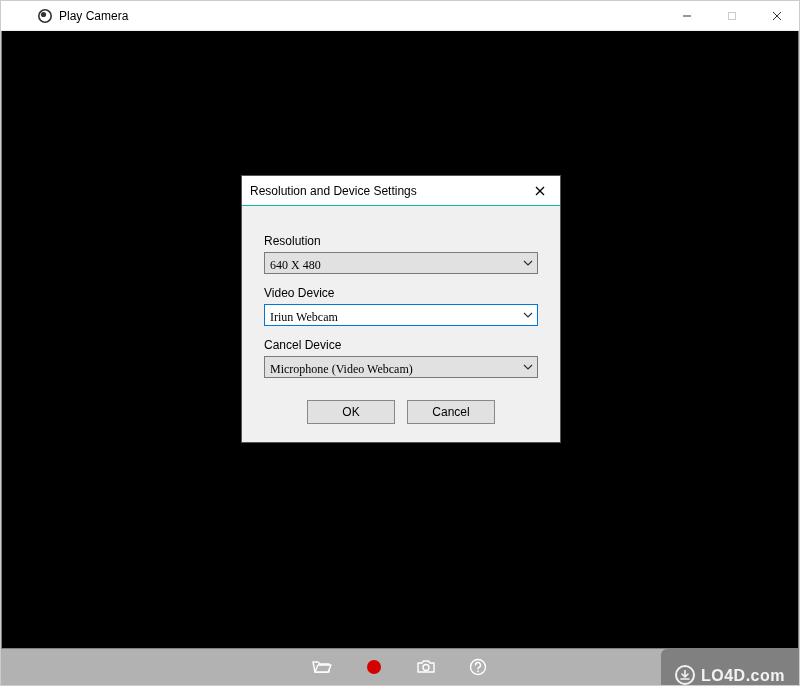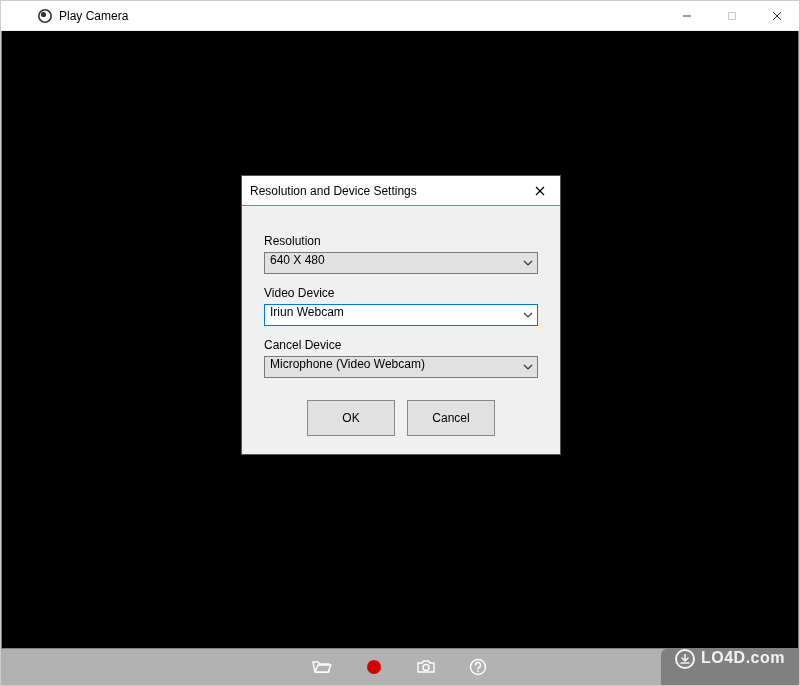--- a/index.html
+++ b/index.html
@@ -81,21 +81,21 @@
     width: 14px; height: 14px; border-radius: 50%;
     background: #d40000;
   }
   .watermark {
     position: absolute;
     right: 0;
     bottom: 0;
     height: 36px;
     padding: 0 14px;
     display: flex;
-    align-items: flex-start;
+    align-items: flex-end;
     gap: 6px;
     background: #808080;
     color: #f2f2f2;
     font-weight: 600;
     font-size: 16px;
     border-top-left-radius: 6px;
     letter-spacing: 0.5px;
   }
   .watermark .dl-icon {
     width: 20px; height: 20px; border-radius: 50%;
@@ -139,23 +139,24 @@
     margin-top: 12px;
     margin-bottom: 4px;
   }
   .field-label:first-child { margin-top: 0; }
   .combo {
     width: 100%;
     height: 22px;
     border: 1px solid #7a7a7a;
     background: #e1e1e1;
     display: flex;
-    align-items: flex-start;
+    align-items: flex-end;
     position: relative;
     font-size: 12px;
+    font-family: Liberation Serif, serif;
   }
   .combo.focused {
     border-color: #0078d7;
     background: #fff;
   }
   .combo-text {
     flex: 1;
     padding-left: 5px;
     color: #000;
     white-space: nowrap;
@@ -171,21 +172,21 @@
   }
   .combo-arrow svg { display: block; }
   .dialog-buttons {
     display: flex;
     justify-content: center;
     gap: 12px;
     margin-top: 22px;
   }
   .dlg-btn {
     width: 88px;
-    height: 36px;
+    height: 24px;
     background: #e1e1e1;
     border: 1px solid #888;
     font-size: 12px;
     color: #000;
     cursor: pointer;
   }
 </style>
 </head>
 <body>
 

